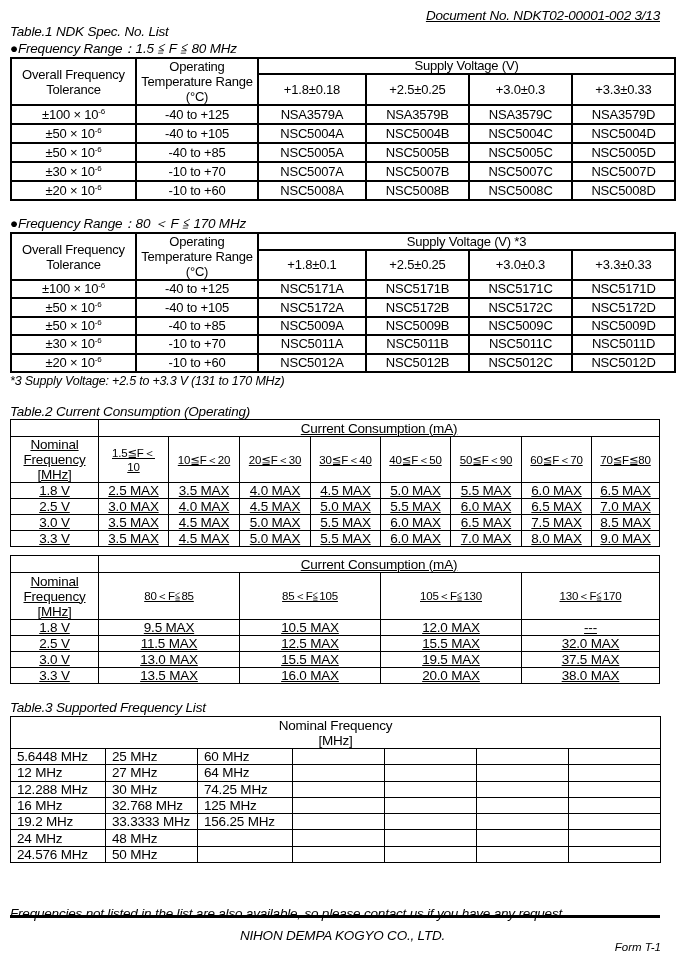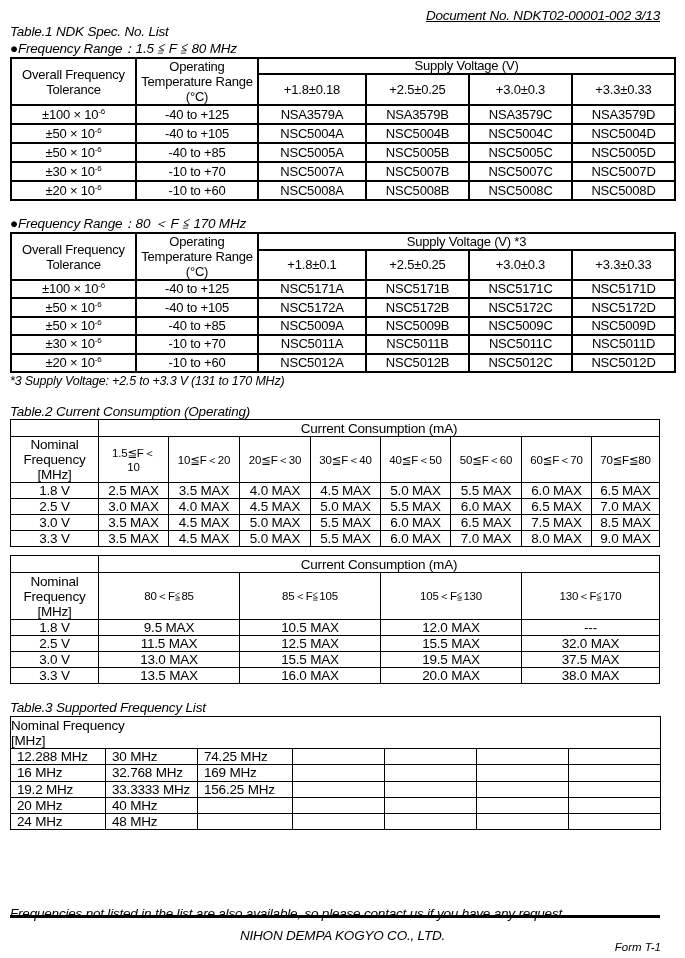--- a/index.html
+++ b/index.html
@@ -8,26 +8,26 @@
     font-family: "Liberation Sans", sans-serif; color: #000; font-size: 13px;
   }
   .abs { position: absolute; font-style: italic; }
   .docno { right: 25px; top: 8px; font-size: 13.5px; text-decoration: underline; letter-spacing: -0.2px; }
   .title { left: 10px; font-size: 13.5px; letter-spacing: -0.2px; white-space: nowrap; }
   table { border-collapse: collapse; position: absolute; table-layout: fixed; }
   td, th { border: 1px solid #000; text-align: center; font-weight: normal; padding: 0; font-size: 13px; line-height: 14px; letter-spacing: -0.2px; }
   .t1 { left: 10px; width: 664px; border: 2px solid #000; }
   .t1 td { border-width: 2px; }
   .t1 .th { line-height: 15px; }
-  .t2 { left: 10px; width: 649px; }
+  .t2 { left: 10px; width: 649px; text-decoration: underline; }
   .t2 td { font-size: 13.5px; line-height: 15px; }
   .t2 .small { font-size: 11.5px; line-height: 14px; }
   .t3 { left: 10px; width: 650px; }
   .t3 td { text-align: left; padding-left: 6px; font-size: 13.5px; line-height: 15px; }
-  .t3 .hdr { text-align: left; padding-left: 0; }
+  .t3 .hdr { text-align: center; padding-left: 0; }
   sup { font-size: 8px; vertical-align: 5px; line-height: 0; }
   .foot { left: 10px; font-size: 13.5px; letter-spacing: -0.2px; }
   .rule { left: 10px; width: 650px; height: 3px; background: #000; top: 915px; }
   .company { left: 0; width: 685px; text-align: center; top: 928px; font-size: 13.5px; letter-spacing: -0.2px; }
   .form { right: 24px; top: 941px; font-size: 11.5px; }
 </style>
 </head>
 <body>
 
 <div class="abs docno">Document No. NDKT02-00001-002 3/13</div>
@@ -190,21 +190,21 @@
     <td></td>
     <td colspan="8">Current Consumption (mA)</td>
   </tr>
   <tr style="height:46px" id="t2a-range-row">
     <td>Nominal Frequency [MHz]</td>
   <td class="small" style="padding: 0px 8px;">1.5≦F＜10</td>
         <td class="small">10≦F＜20</td>
         <td class="small">20≦F＜30</td>
         <td class="small">30≦F＜40</td>
         <td class="small">40≦F＜50</td>
-        <td class="small">50≦F＜60</td>
+        <td class="small">50≦F＜90</td>
         <td class="small">60≦F＜70</td>
         <td class="small" style="padding: 0px 8px;">70≦F≦80</td>
       </tr>
   </tbody>
     <tbody id="t2a-body">
       <tr style="height: 16px;">
         <td>1.8 V</td>
         <td>2.5 MAX</td>
         <td>3.5 MAX</td>
         <td>4.0 MAX</td>
@@ -315,58 +315,76 @@
       <col style="width:92px">
       <col style="width:92px">
     </colgroup>
   <tbody>
       <tr style="height:32px">
     <td colspan="7" class="hdr"><span>Nominal Frequency</span><br><span>[MHz]</span></td>
   </tr>
   </tbody>
     <tbody id="t3-body">
       <tr style="height: 16.3px;">
+        <td>5.6448 MHz</td>
+        <td>25 MHz</td>
+        <td>60 MHz</td>
+        <td></td>
+        <td></td>
+        <td></td>
+        <td></td>
+      </tr>
+      <tr style="height: 16.3px;">
+        <td>12 MHz</td>
+        <td>27 MHz</td>
+        <td>64 MHz</td>
+        <td></td>
+        <td></td>
+        <td></td>
+        <td></td>
+      </tr>
+      <tr style="height: 16.3px;">
         <td>12.288 MHz</td>
         <td>30 MHz</td>
         <td>74.25 MHz</td>
         <td></td>
         <td></td>
         <td></td>
         <td></td>
       </tr>
       <tr style="height: 16.3px;">
         <td>16 MHz</td>
         <td>32.768 MHz</td>
-        <td>169 MHz</td>
+        <td>125 MHz</td>
         <td></td>
         <td></td>
         <td></td>
         <td></td>
       </tr>
       <tr style="height: 16.3px;">
         <td>19.2 MHz</td>
         <td>33.3333 MHz</td>
         <td>156.25 MHz</td>
         <td></td>
         <td></td>
         <td></td>
         <td></td>
       </tr>
       <tr style="height: 16.3px;">
-        <td>20 MHz</td>
-        <td>40 MHz</td>
-        <td></td>
-        <td></td>
-        <td></td>
-        <td></td>
-        <td></td>
-      </tr>
-      <tr style="height: 16.3px;">
         <td>24 MHz</td>
         <td>48 MHz</td>
+        <td></td>
+        <td></td>
+        <td></td>
+        <td></td>
+        <td></td>
+      </tr>
+      <tr style="height: 16.3px;">
+        <td>24.576 MHz</td>
+        <td>50 MHz</td>
         <td></td>
         <td></td>
         <td></td>
         <td></td>
         <td></td>
       </tr>
     </tbody>
 </table>
 
 <div class="abs foot" style="top:906px">Frequencies not listed in the list are also available, so please contact us if you have any request.</div>

